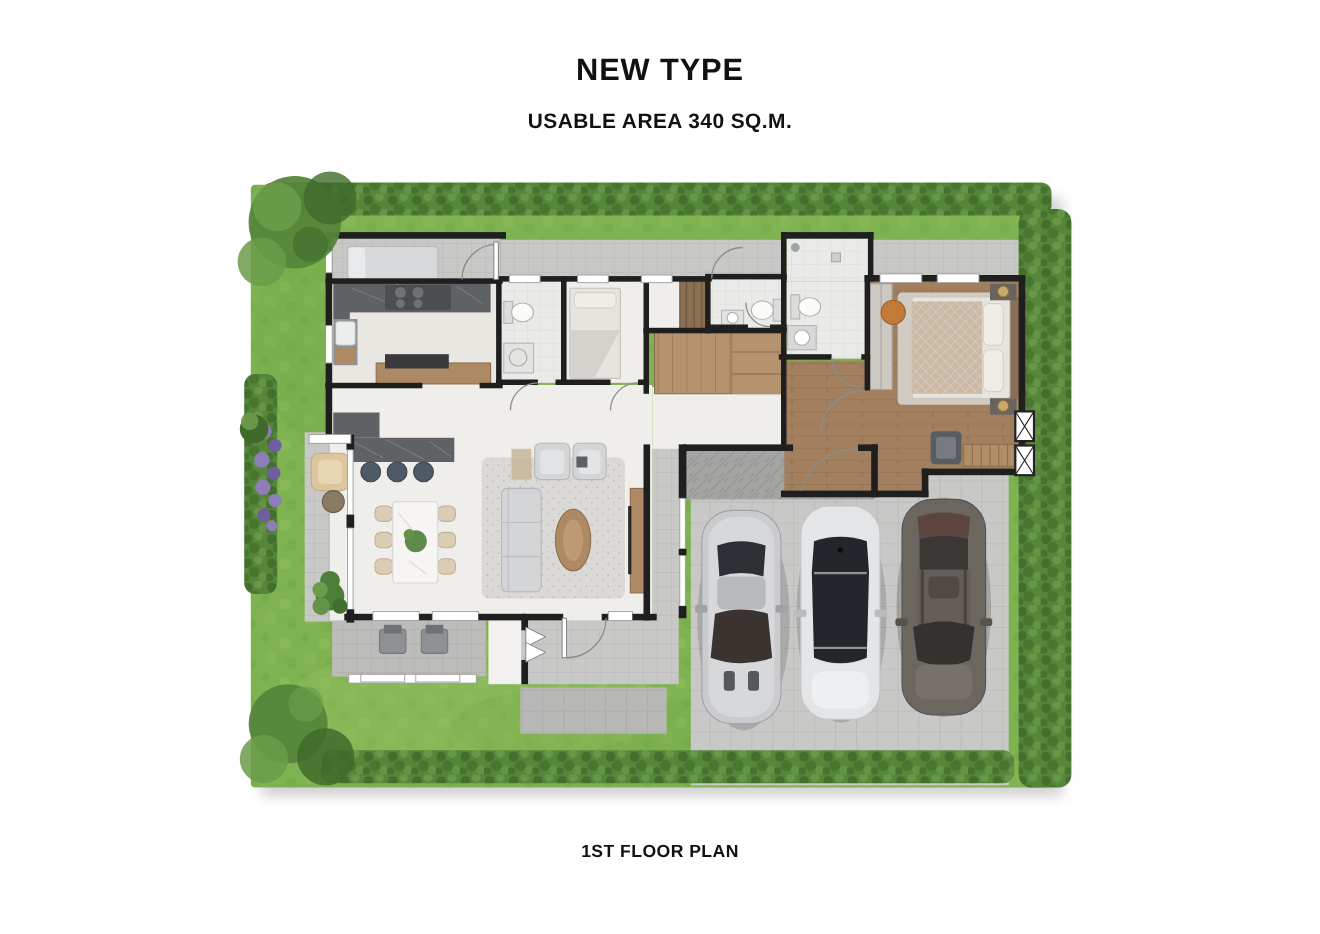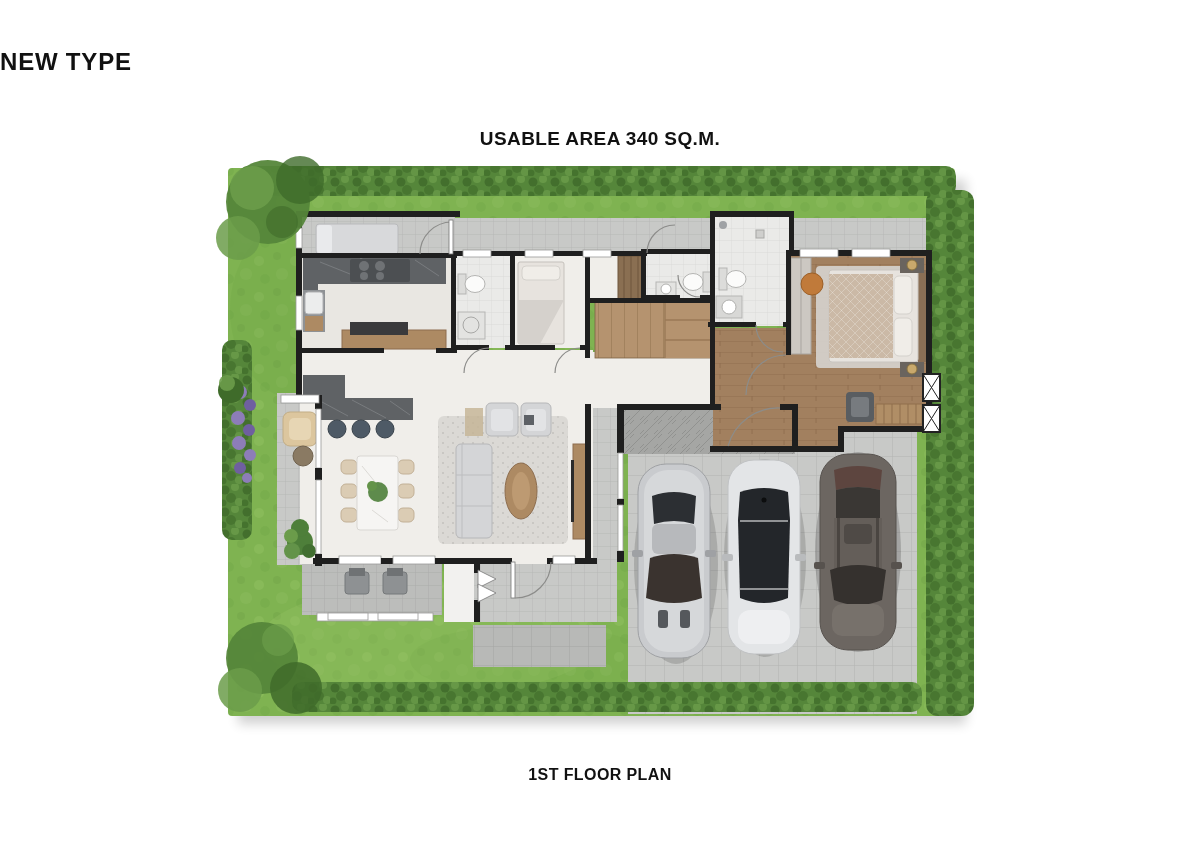--- a/index.html
+++ b/index.html
@@ -1,21 +1,21 @@
 <!DOCTYPE html>
 <html style="--text: #111111; --wall: #1f1f1f; --grass: #7fb351; --grassLight: #97c468; --grassDark: #699e41; --hedge: #55863a; --hedgeDark: #3f6b2a; --hedgeLight: #6b9c4a; --pave: #c8c9c7; --paveLine: #b3b4b2; --porch: #a5a6a4; --porchLine: #919290; --cream: #f0eeea; --cream2: #e9e7e2; --bathTile: #eaeae8; --bathLine: #d8d8d6; --wood: #a2805f; --woodLine: #8d6d4e; --stairWood: #b5936f; --stairLine: #9a7a57; --counter: #5f6265; --counterVein: #84878a; --sofa: #d4d5d7; --rug: #dbd9d5; --tableWood: #ad8a63; --diningTable: #f6f5f3; --chair: #dbccb4; --terraceChair: #dcc69e; --plant: #4e7f3a; --flower: #8d7db8; --flowerDark: #6f5fa0; --bed: #e7e3de; --duvet: #cbb9a6; --pillow: #f0ede8; --wardrobe: #8a6f52; --carSilver: #c9cbce; --carWhite: #e3e5e7; --carDark: #6c6661; --glass: #2c2f33;"><head>
 <meta charset="utf-8">
 <style>
   html,body{margin:0;padding:0;background:#ffffff;}
   .page{position:relative;width:1200px;height:849px;margin:0 auto;background:#fff;overflow:hidden;
         font-family:"Liberation Sans", sans-serif;}
-  .title{position:absolute;left:0;top:48px;width:100%;
-         font-size:24px;font-weight:700;letter-spacing:.8px;color:var(--text,#111);}
+  .title{position:absolute;left:0;top:48px;width:100%;text-align:center;
+         font-size:28px;font-weight:700;letter-spacing:.8px;color:var(--text,#111);}
   .subtitle{position:absolute;left:0;top:100px;width:100%;text-align:center;
-         font-size:19px;font-weight:700;letter-spacing:.4px;color:var(--text,#111);margin-top:28px;}
+         font-size:19px;font-weight:700;letter-spacing:.4px;color:var(--text,#111);}
   .caption{position:absolute;left:0;top:766px;width:100%;text-align:center;
          font-size:16px;font-weight:700;letter-spacing:.4px;color:var(--text,#111);}
   svg{position:absolute;left:0;top:0;}
   .wall{fill:var(--wall,#1f1f1f);}
   .win{fill:#ffffff;stroke:#9a9a98;stroke-width:.8;}
   .arc{fill:none;stroke:#8c8c8a;stroke-width:1.2;}
   .leaf{fill:#ffffff;stroke:#777;stroke-width:.8;}
 </style>
 </head>
 <body>

